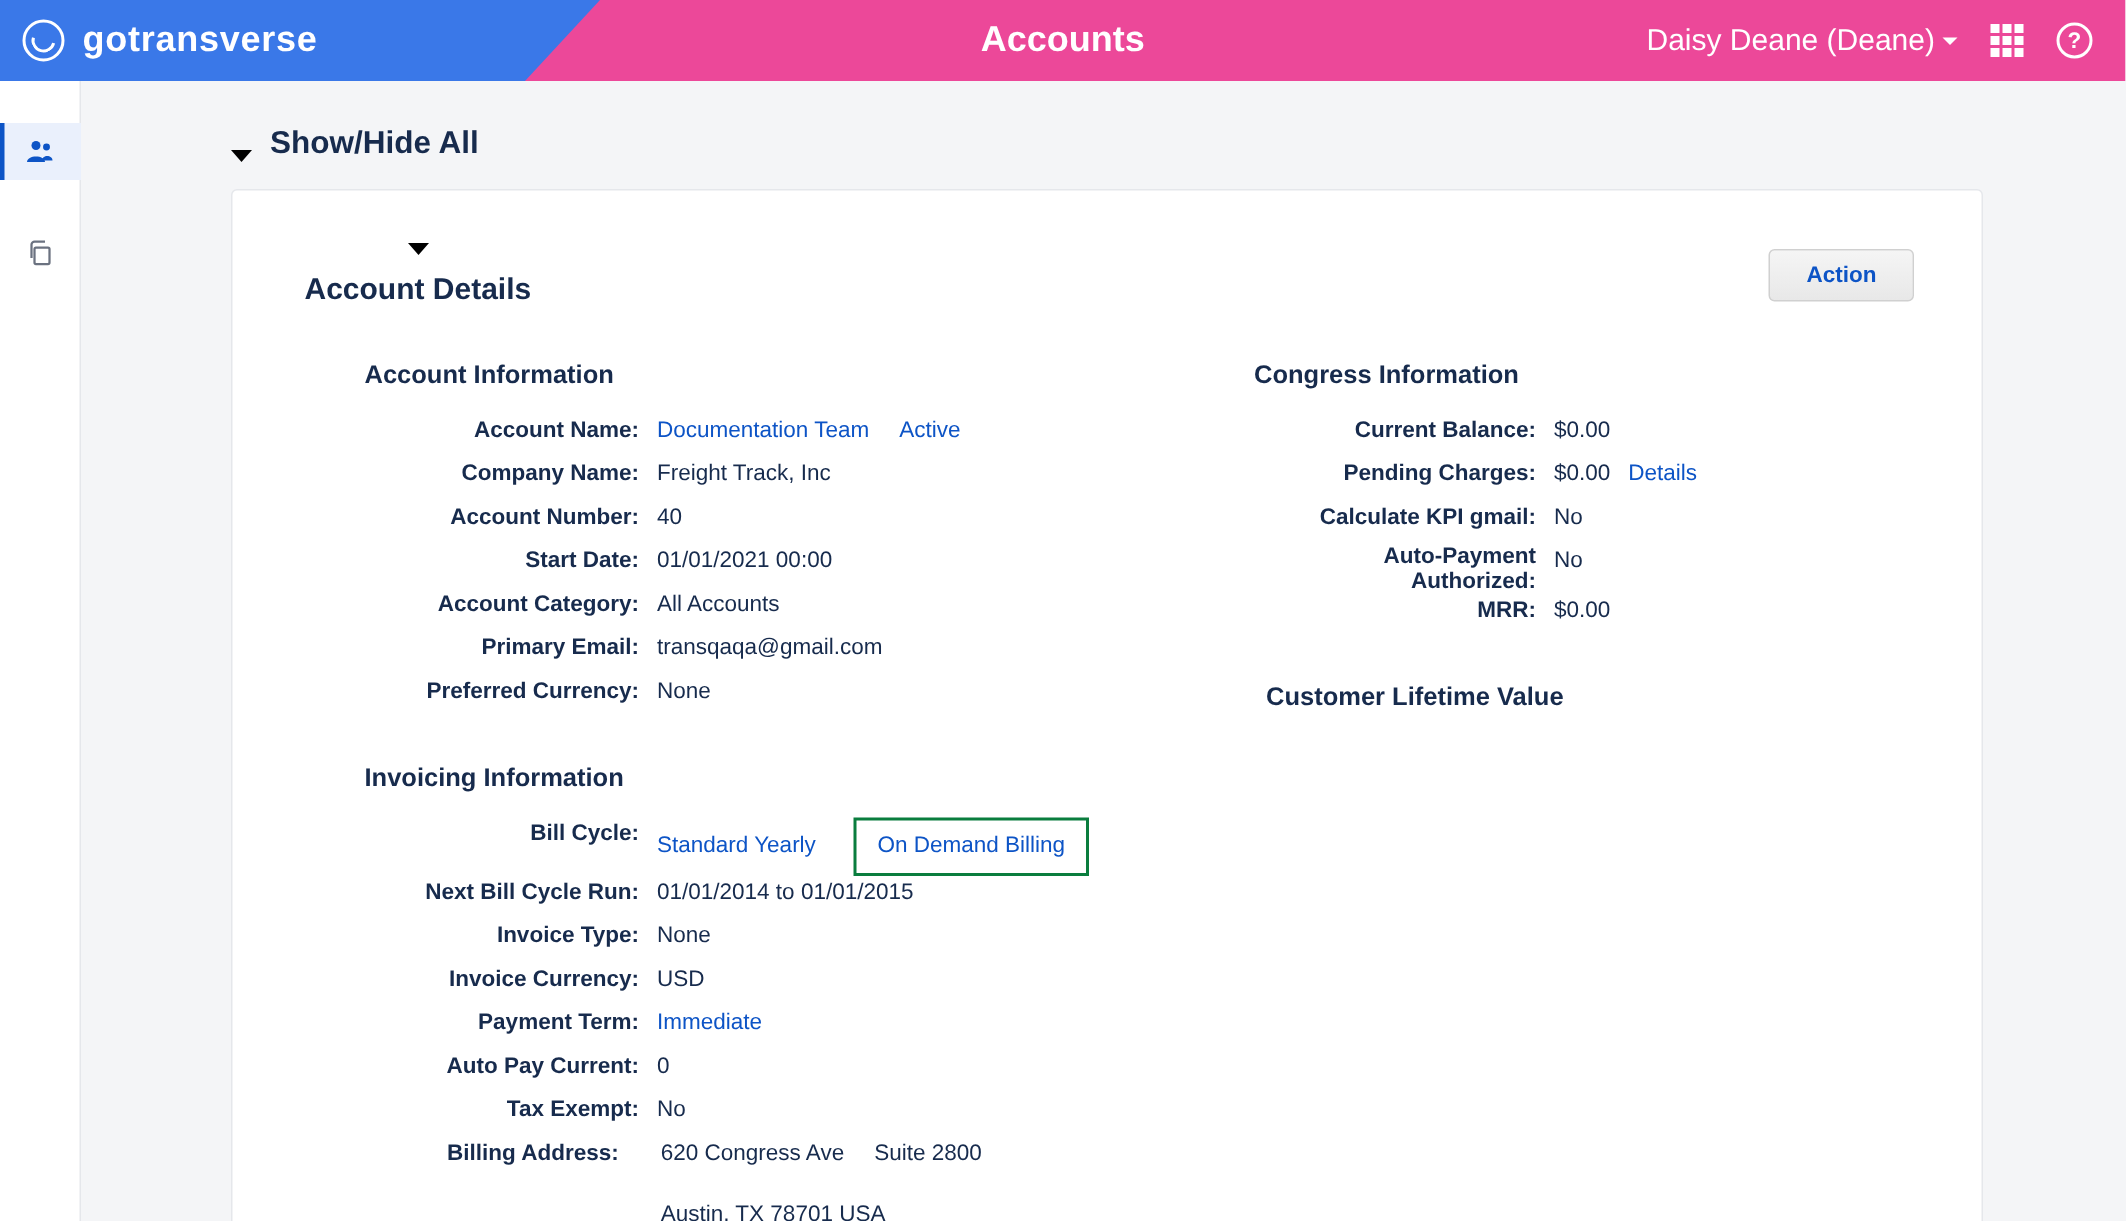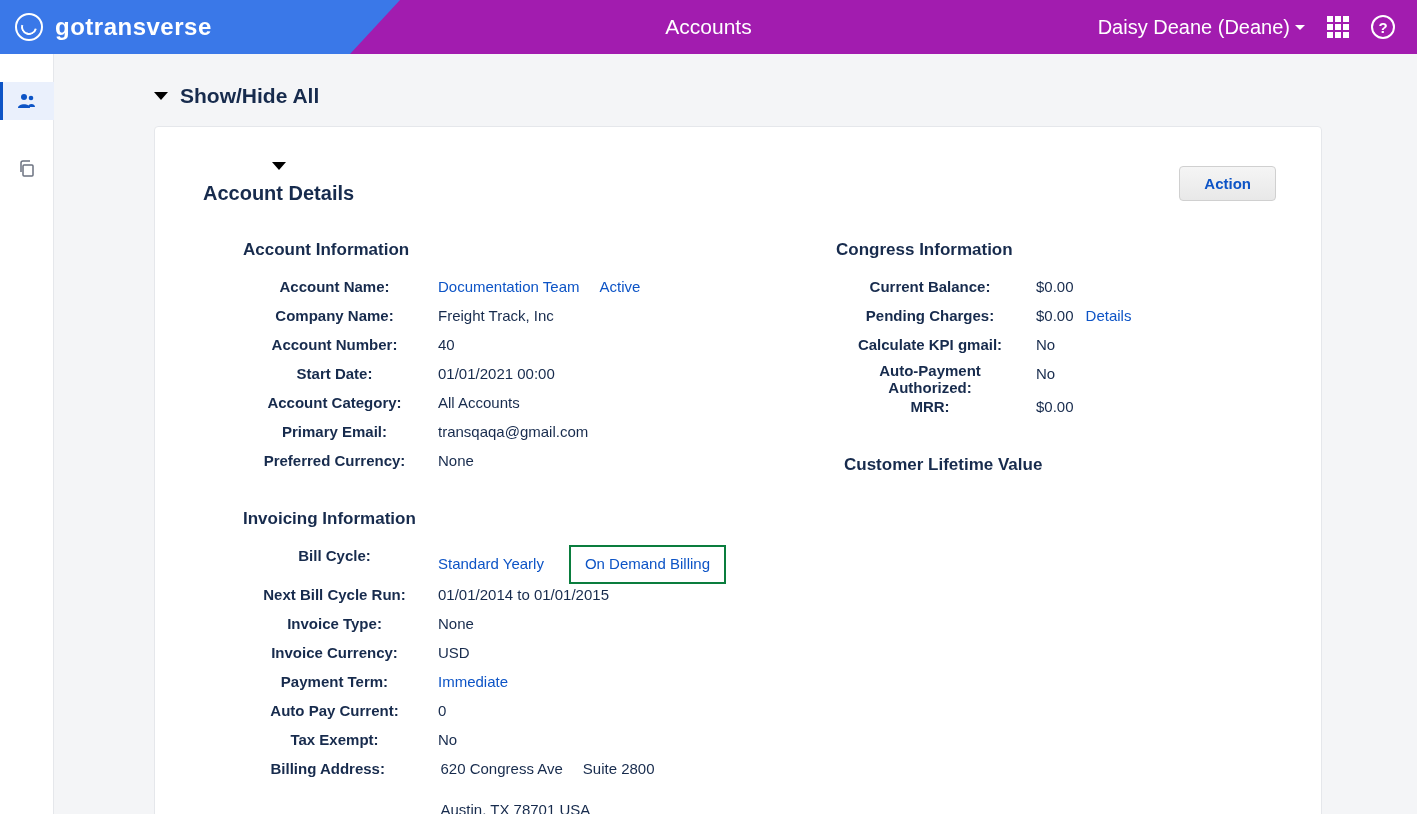--- a/index.html
+++ b/index.html
@@ -4,21 +4,21 @@
   <style>
     * { margin: 0; padding: 0; box-sizing: border-box; }
     body {
       font-family: Arial, Helvetica, sans-serif;
       background: #f4f5f7;
       font-size: 14px;
       color: #172b4d;
     }
     .header {
       height: 54px;
-      background: #a21caf;
+      background: #ec4899;
       display: flex;
       align-items: center;
       position: relative;
       overflow: hidden;
     }
     .header-left {
       background: #3a78e8;
       height: 100%;
       display: flex;
       align-items: center;
@@ -57,22 +57,22 @@
       color: #fff;
       font-size: 24px;
       font-weight: 600;
       letter-spacing: 0.5px;
     }
     .header-title {
       position: absolute;
       left: 50%;
       transform: translateX(-50%);
       color: #fff;
-      font-size: 21px;
-      font-weight: 400;
+      font-size: 24px;
+      font-weight: 700;
     }
     .header-right {
       margin-left: auto;
       display: flex;
       align-items: center;
       gap: 22px;
       padding-right: 22px;
       color: #fff;
     }
     .user-menu {
@@ -139,21 +139,21 @@
     }
     .users-svg { fill: #0d54c6; }
     .copy-svg { fill: none; stroke: #6b7280; stroke-width: 1.5; }
     .content {
       flex: 1;
       padding: 30px 95px 30px 100px;
       overflow-y: auto;
     }
     .show-hide {
       display: flex;
-      align-items: center;
+      align-items: flex-end;
       gap: 12px;
       font-size: 21px;
       font-weight: 700;
       margin-bottom: 18px;
       cursor: pointer;
     }
     .caret-black {
       width: 0; height: 0;
       border-left: 7px solid transparent;
       border-right: 7px solid transparent;
@@ -204,21 +204,21 @@
       margin-bottom: 16px;
     }
     .field-row {
       display: flex;
       align-items: flex-start;
       min-height: 29px;
       line-height: 1.5;
     }
     .field-label {
       width: 195px;
-      text-align: center;
+      text-align: right;
       font-weight: 700;
       padding-right: 12px;
       font-size: 15px;
     }
     .col-right .field-label { width: 200px; }
     .field-value {
       font-size: 15px;
       display: flex;
       align-items: center;
       gap: 20px;

